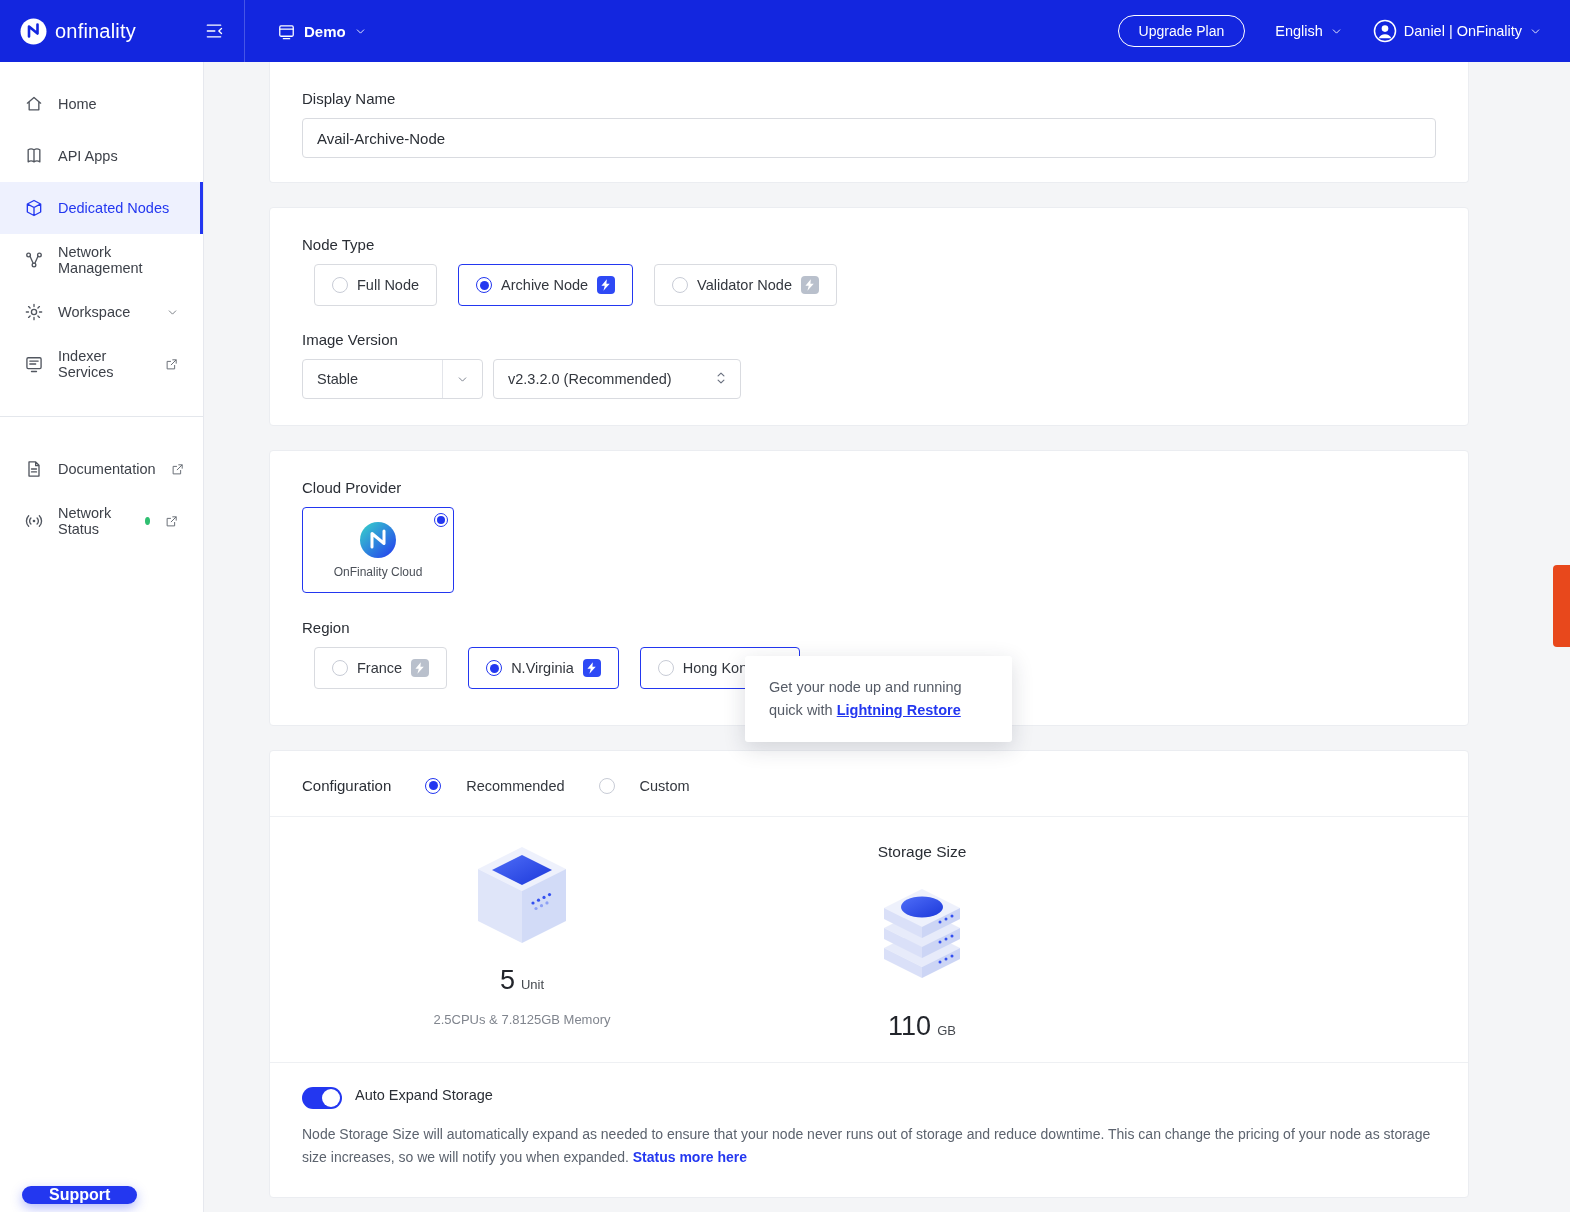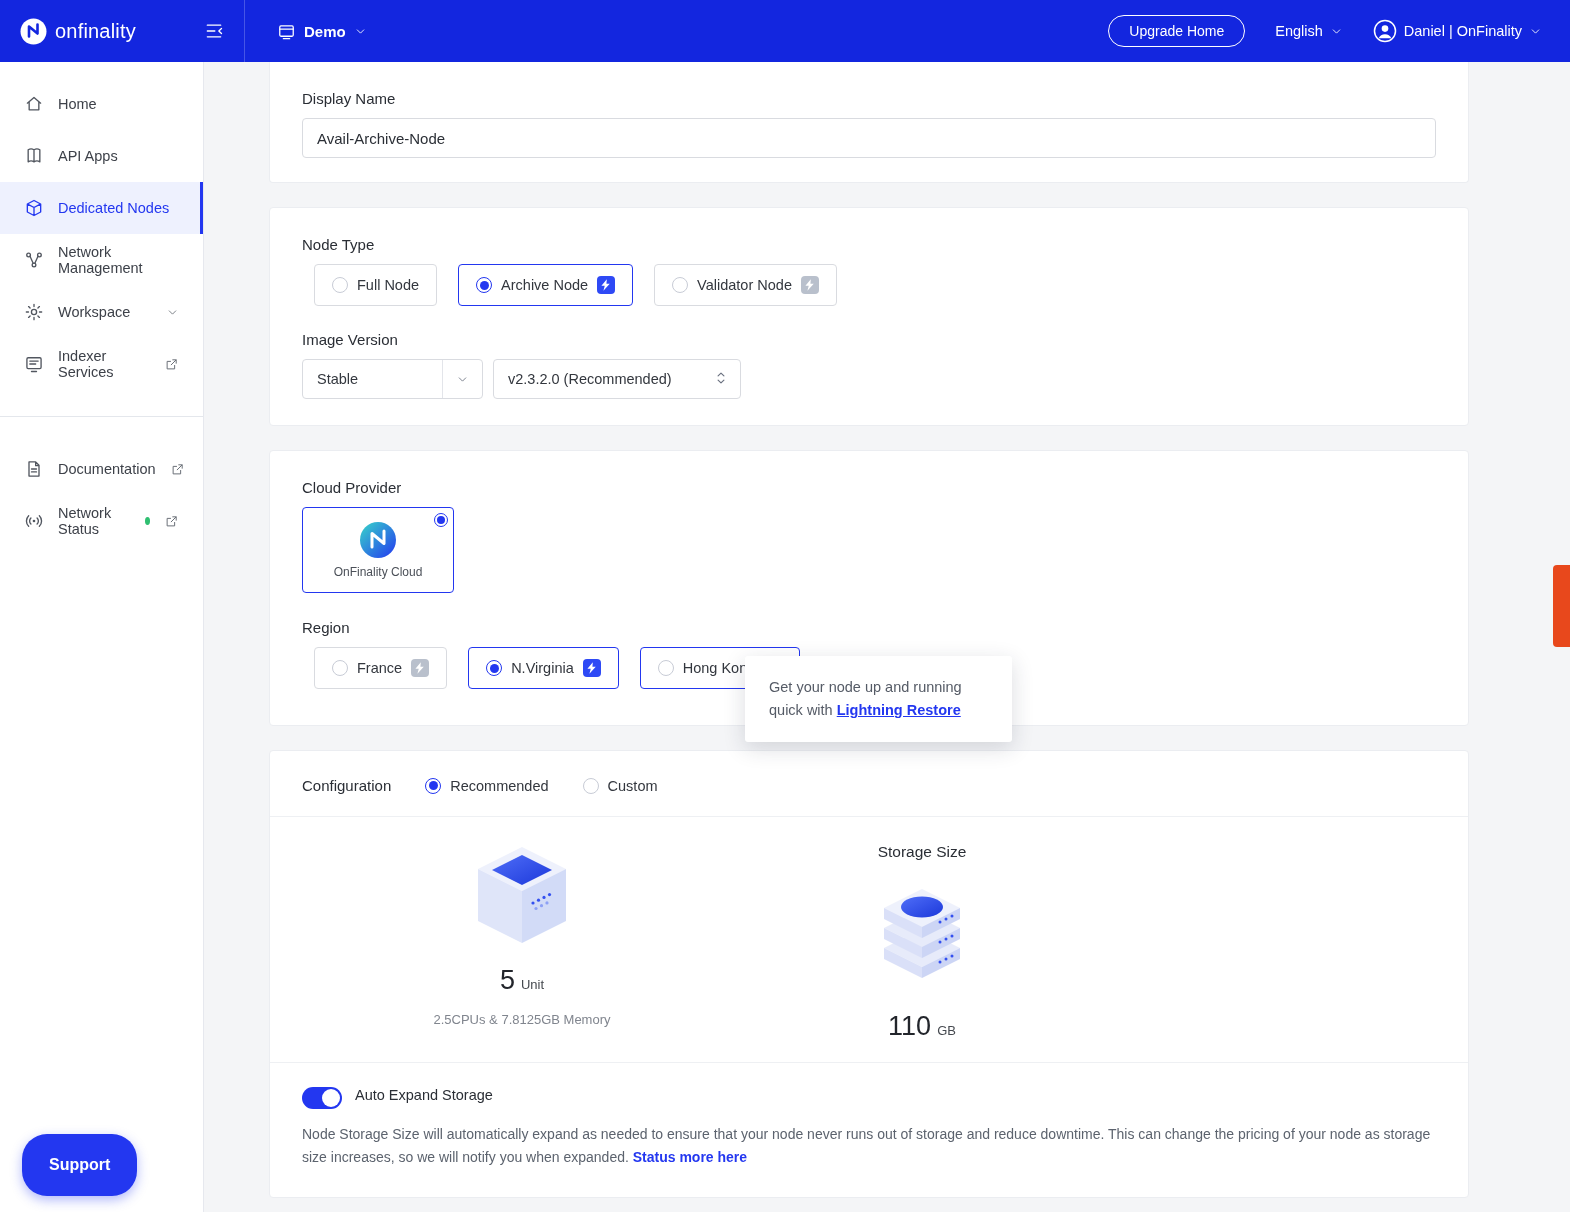--- a/index.html
+++ b/index.html
@@ -32,22 +32,22 @@
   .layout{display:flex;height:1150px;}
   .sidebar{width:204px;background:#fff;border-right:1px solid #e6e8ee;padding-top:16px;position:relative;flex:none;}
   .side-item{display:flex;align-items:center;gap:14px;padding:0 24px;height:52px;font-size:14.5px;
     color:#3d4149;cursor:pointer;}
   .side-item .si-icon{color:#51565f;}
   .side-item.active{background:#eef1fe;color:var(--accent);box-shadow:inset -3px 0 0 var(--accent);}
   .side-item.active .si-icon{color:var(--accent);}
   .si-trail{margin-left:auto;color:#6b7078;display:flex;align-items:center;gap:8px;}
   .dot-green{width:8px;height:8px;border-radius:50%;background:#2fbf71;display:inline-block;margin-left:10px;}
   .side-divider{height:1px;background:var(--line);margin:26px 0 26px 0;}
-  .support-btn{position:fixed;left:22px;bottom:16px;background:var(--accent);color:#fff;border:none;
-    font-family:inherit;font-size:16px;font-weight:700;padding:22px 27px;border-radius:25px;cursor:pointer;
+  .support-btn{position:fixed;left:22px;bottom:8px;background:var(--accent);color:#fff;border:none;
+    font-family:inherit;font-size:16px;font-weight:700;padding:0 27px;border-radius:25px;cursor:pointer;
     box-shadow:0 4px 12px rgba(35,55,240,.35);z-index:20;}
 
   
   .content{flex:1;padding:0 0 0 65px;}
   .card{width:1200px;background:#fff;border:1px solid var(--card-border);border-radius:4px;
     margin-bottom:24px;padding:28px 32px 26px 32px;}
   .card.first{border-top:none;border-radius:0 0 4px 4px;padding-bottom:24px;}
   .field-label{font-size:15px;color:var(--text);margin-bottom:11px;}
   .text-input{width:100%;height:40px;border:1px solid #d9dbe0;border-radius:4px;padding:4px 14px;
     font-size:15px;color:#2b2f36;font-family:inherit;background:#fff;}
@@ -85,21 +85,21 @@
   .region-row{position:relative;}
   .tooltip{position:absolute;left:431px;top:9px;width:267px;background:#fff;border-radius:3px;
     box-shadow:0 6px 22px rgba(31,35,60,.16);padding:20px 24px;font-size:14.5px;color:#555b66;
     line-height:1.6;z-index:6;}
   .tooltip a{color:var(--accent);font-weight:700;text-decoration:underline;cursor:pointer;}
 
   
   .card.config{padding:0;overflow:visible;}
   .config-row{display:flex;align-items:center;gap:34px;padding:26px 32px 22px 32px;}
   .config-row .field-label{margin:0;margin-right:0;}
-  .plain-radio{display:flex;align-items:center;gap:9px;font-size:14.5px;color:#33373e;cursor:pointer;}
+  .plain-radio{display:flex;align-items:center;gap:25px;font-size:14.5px;color:#33373e;cursor:pointer;}
   .hr{height:1px;background:#eef0f3;}
   .sizes-row{display:flex;padding:26px 32px 20px 32px;}
   .size-col{width:440px;text-align:center;}
   .size-col.storage{width:360px;}
   .size-title{font-size:15.5px;font-weight:500;color:var(--text);margin-bottom:28px;}
   .size-art{height:104px;display:flex;align-items:center;justify-content:center;margin-bottom:18px;}
   .size-value{font-size:27px;color:#22252b;}
   .size-unit{font-size:13px;color:#45494f;margin-left:6px;}
   .size-detail{font-size:13px;color:#80858e;margin-top:16px;}
   .toggle-row{display:flex;align-items:flex-start;gap:13px;padding:24px 32px 0 32px;}
@@ -134,21 +134,21 @@
     <svg class="ic" width="19" height="19" viewBox="0 0 24 24">
       <rect x="3.5" y="5" width="17" height="13" rx="1.5"></rect>
         <path d="M3.5 9h17M8 21h8"></path>
     </svg>
     <span>Demo</span>
     <svg class="ic" width="13" height="13" viewBox="0 0 24 24">
         <path d="M6 9l6 6 6-6"></path>
       </svg>
   </div>
   <div class="topbar-right">
-    <button class="upgrade-btn">Upgrade Home</button>
+    <button class="upgrade-btn">Upgrade Plan</button>
     <div class="lang-select">
       <span>English</span>
       <svg class="ic" width="13" height="13" viewBox="0 0 24 24">
           <path d="M6 9l6 6 6-6"></path>
         </svg>
     </div>
     <div class="user-menu">
       <svg width="24" height="24" viewBox="0 0 24 24">
         <circle cx="12" cy="12" r="10.5" fill="none" stroke="#fff" stroke-width="1.5"></circle>
         <circle cx="12" cy="9.6" r="3.3" fill="#fff"></circle>

